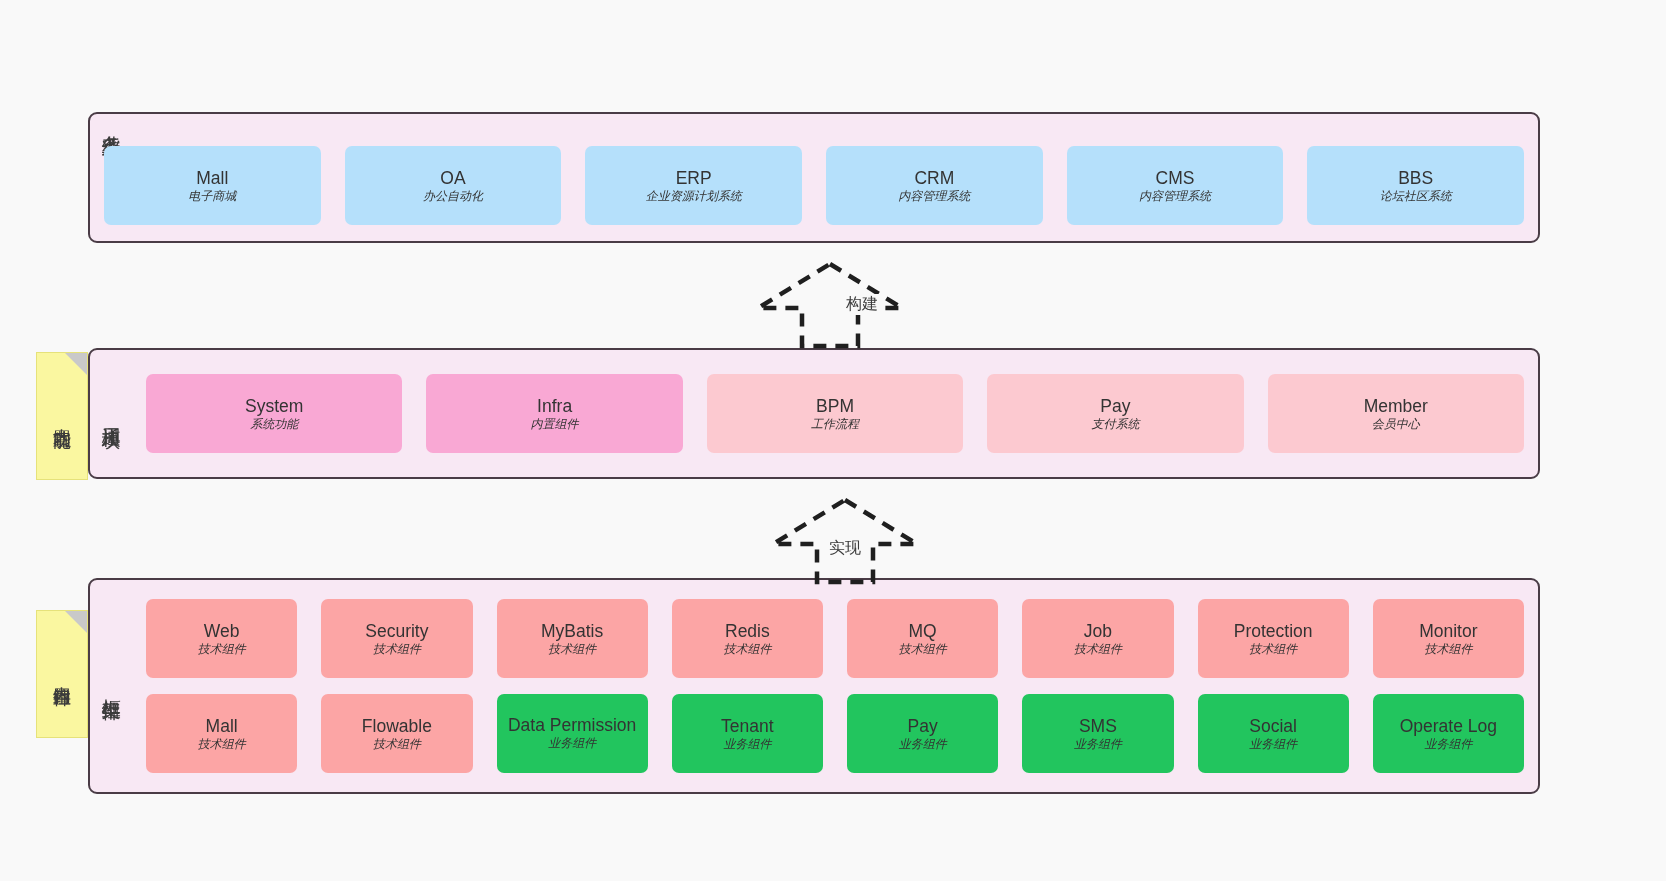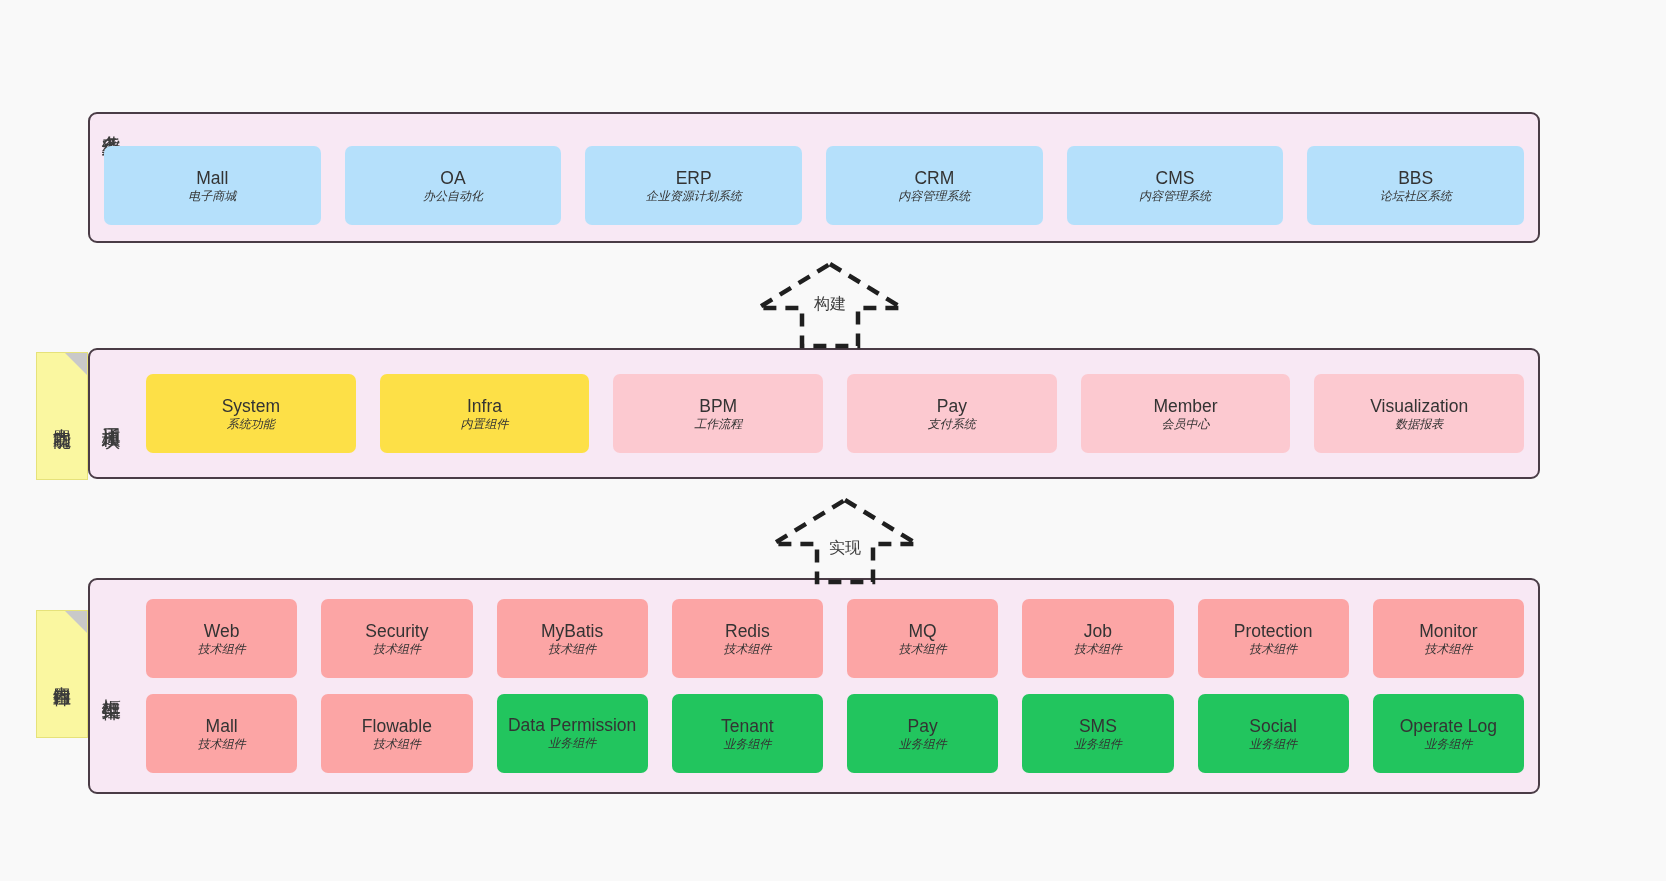--- a/index.html
+++ b/index.html
@@ -68,21 +68,21 @@
     justify-content: center;
     text-align: center;
     line-height: 1.22;
     padding: 4px 6px;
   }
   .node .t1 { font-size: 17.5px; }
   .node .t2 { font-size: 12px; font-style: italic; }
 
   
   .c-blue       { background: #b5e0fb; }
-  .c-red        { background: #fde047; }
+  .c-red        { background: #f9a8d4; }
   .c-pink       { background: #fcc9d0; align-items: center; }
   .c-green      { background: #fca5a5; }
   .c-lightgreen { background: #22c55e; }
 
   
   .note {
     position: absolute;
     background: #faf7a0;
     border: 1px solid #e6e27a;
     display: flex;
@@ -163,21 +163,21 @@
           <span class="t2">论坛社区系统</span>
         </div>
       </div>
     </div>
   </div>
 
   <div class="arrow" style="left:750px; top:258px; width:160px; height:92px;">
     <svg width="160" height="92" viewBox="0 0 160 92">
       <polygon points="80,6 152,50 108,50 108,88 52,88 52,50 8,50" fill="none" stroke="#1f1f1f" stroke-width="4.5" stroke-dasharray="13,9" stroke-linejoin="miter"></polygon>
     </svg>
-    <span class="lbl" style="top:36px;">构建</span>
+    <span class="lbl" style="top:36px;margin-left:32px;">构建</span>
   </div>
 
   <div class="layer" style="left:88px; top:348px; width:1452px; height:131px;">
     <div class="layer-label">通用模块</div>
     <div class="layer-body">
       <div class="row" style="height:79px;">
         <div class="node c-red">
           <span class="t1">System</span>
           <span class="t2">系统功能</span>
         </div>
@@ -189,24 +189,20 @@
           <span class="t1">BPM</span>
           <span class="t2">工作流程</span>
         </div>
         <div class="node c-pink">
           <span class="t1">Pay</span>
           <span class="t2">支付系统</span>
         </div>
         <div class="node c-pink">
           <span class="t1">Member</span>
           <span class="t2">会员中心</span>
-        </div>
-        <div class="node c-pink">
-          <span class="t1">Visualization</span>
-          <span class="t2">数据报表</span>
         </div>
       </div>
     </div>
   </div>
 
   <div class="arrow" style="left:765px; top:494px; width:160px; height:92px;">
     <svg width="160" height="92" viewBox="0 0 160 92">
       <polygon points="80,6 152,50 108,50 108,88 52,88 52,50 8,50" fill="none" stroke="#1f1f1f" stroke-width="4.5" stroke-dasharray="13,9" stroke-linejoin="miter"></polygon>
     </svg>
     <span class="lbl" style="top:44px;">实现</span>

